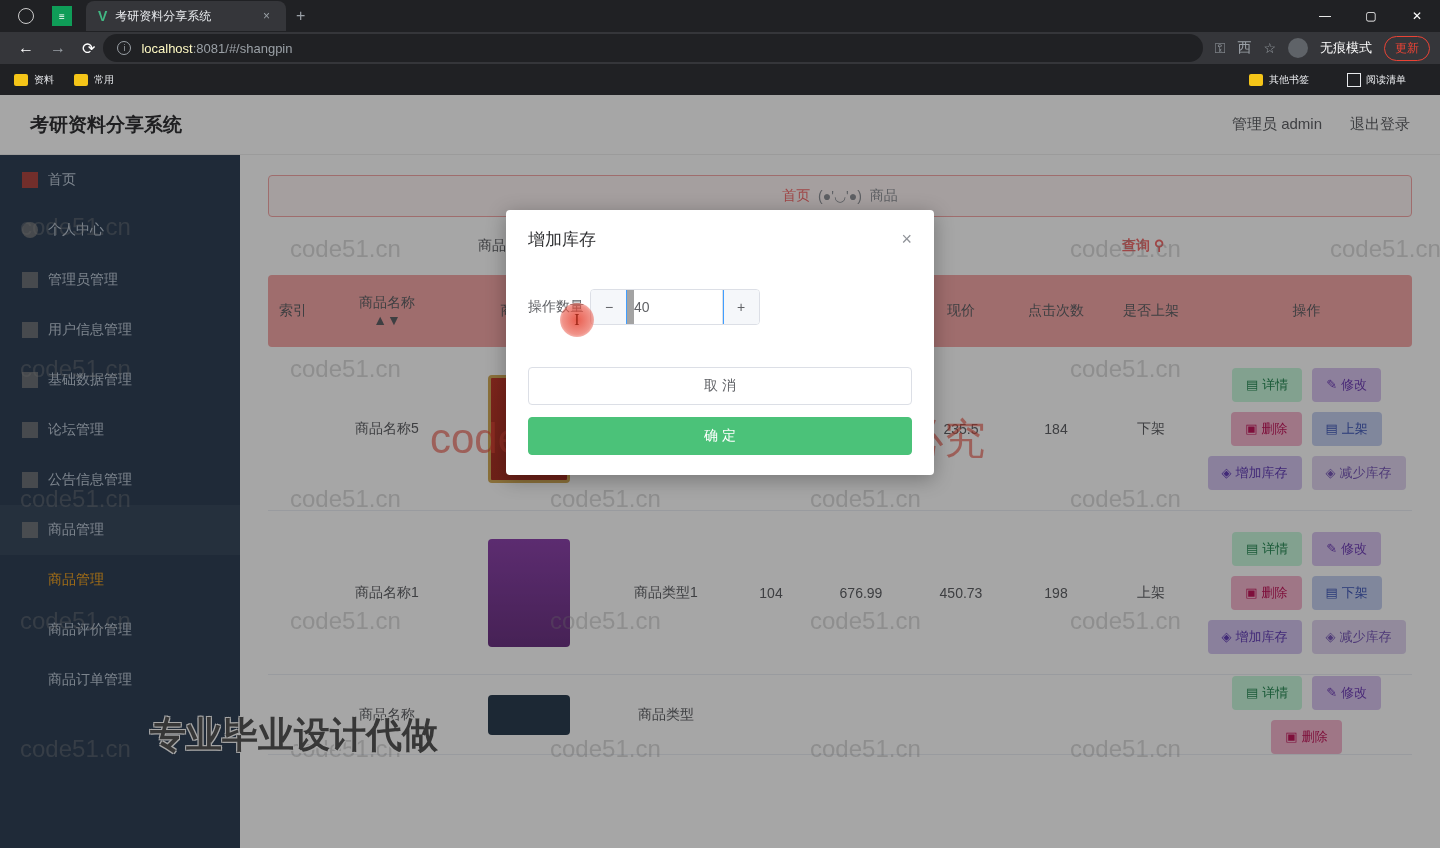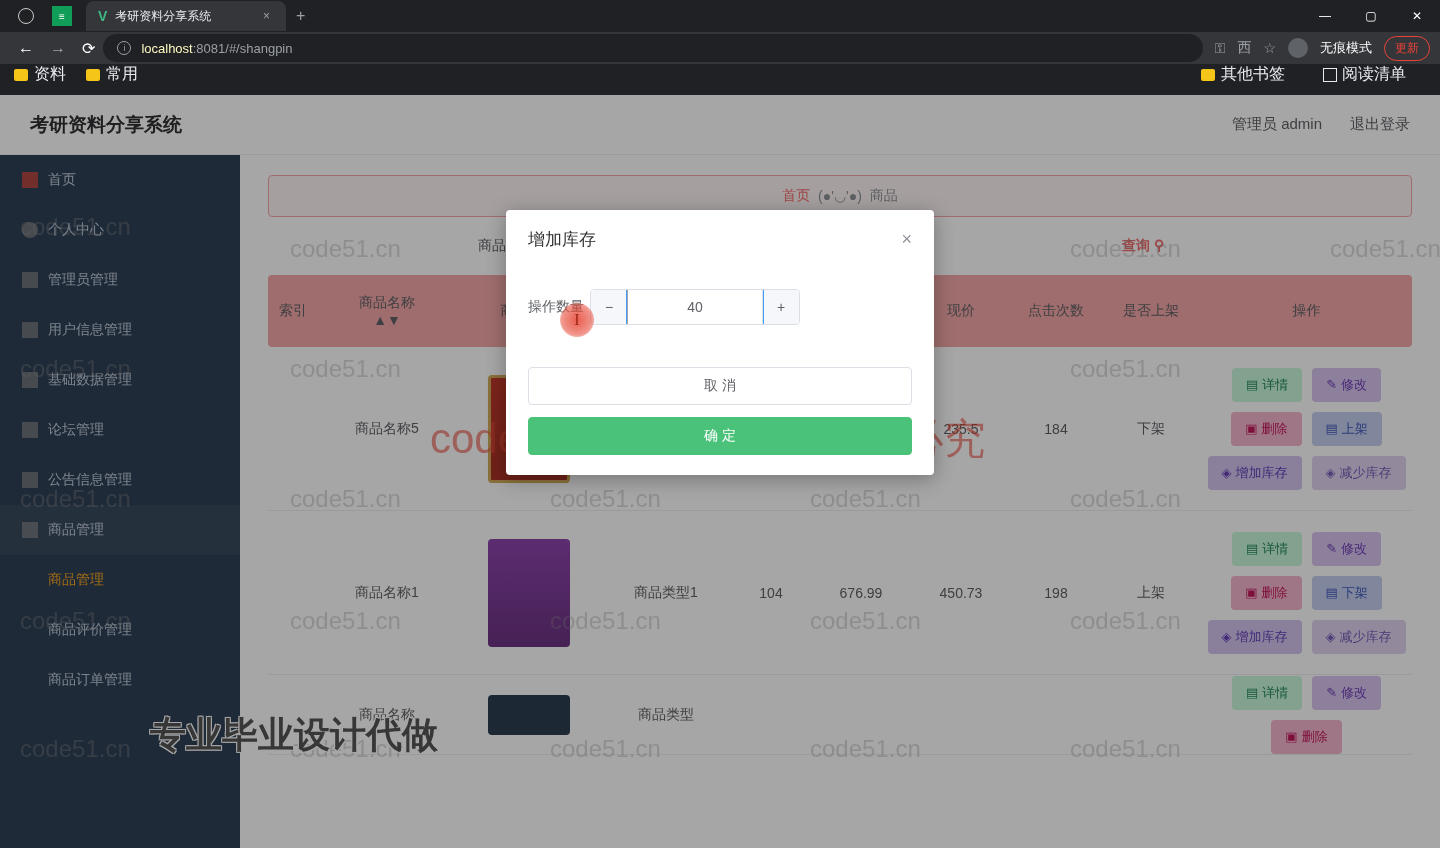--- a/index.html
+++ b/index.html
@@ -21,39 +21,39 @@
 .nav-btn { color: #9aa0a6; padding: 0 8px; font-size: 16px; }
 .nav-btn.enabled { color: #fff; }
 .url-box { flex: 1; background: #202124; border-radius: 20px; height: 28px; display: flex; align-items: center; padding: 0 14px; color: #9aa0a6; font-size: 13px; }
 .url-info { width: 14px; height: 14px; border: 1px solid #9aa0a6; border-radius: 50%; margin-right: 10px; display:flex; align-items:center; justify-content:center; font-size:9px; }
 .url-host { color: #fef9c3; }
 .addr-right { display: flex; align-items: center; gap: 12px; margin-left: 12px; color: #fff; font-size: 13px; }
 .addr-icon { color: #9aa0a6; font-size: 14px; }
 .incognito-badge { width: 20px; height: 20px; background: #5f6368; border-radius: 50%; }
 .update-btn { border: 1px solid #ea4335; color: #ea4335; padding: 3px 10px; border-radius: 14px; font-size: 12px; }
 
-.bookmark-bar { height: 34px; display: flex; align-items: flex-start; padding: 0 14px; font-size: 16px; color: #e8eaed; }
+.bookmark-bar { height: 34px; display: flex; align-items: center; padding: 0 14px; font-size: 10px; color: #e8eaed; }
 .bm-item { display: flex; align-items: center; margin-right: 20px; }
 .bm-folder { width: 14px; height: 12px; background: #f5c518; margin-right: 6px; border-radius: 2px; }
 .bm-right { margin-left: auto; display: flex; gap: 18px; }
 .bm-ricon { width:14px; height:14px; border:1px solid #e8eaed; margin-right:5px; }
 
 
 .viewport { position: absolute; top: 95px; left: 0; right: 0; bottom: 0; background: #fff; overflow: hidden; }
 
 
 .overlay { position: absolute; inset: 0; background: rgba(0,0,0,0.35); z-index: 100; display: flex; align-items: flex-start; justify-content: center; }
 .modal { background: #fff; border-radius: 4px; width: 428px; margin-top: 115px; box-shadow: 0 4px 20px rgba(0,0,0,0.3); }
 .modal-head { padding: 18px 22px; display: flex; align-items: center; font-size: 17px; color: #303133; }
 .modal-close { margin-left: auto; color: #909399; font-size: 18px; cursor: pointer; }
 .modal-body { padding: 20px 22px 30px; display: flex; align-items: center; }
 .modal-label { color: #606266; font-size: 14px; min-width: 62px; }
 .stepper { display: flex; border: 1px solid #dcdfe6; border-radius: 4px; height: 36px; overflow: hidden; }
 .step-btn { width: 36px; background: #f5f7fa; display: flex; align-items: center; justify-content: center; color: #606266; cursor: pointer; font-size: 14px; }
-.step-input { width: 136px; border: none; border-left: 1px solid #a3a3a3; border-right: 1px solid #dcdfe6; text-align: center; font-size: 14px; color: #606266; outline: 1px solid #409eff; position: relative; z-index: 1; }
+.step-input { width: 96px; border: none; border-left: 7px solid #a3a3a3; border-right: 1px solid #dcdfe6; font-size: 14px; color: #606266; outline: 1px solid #409eff; position: relative; z-index: 1; }
 .modal-foot { padding: 12px 22px 20px; display: flex; justify-content: flex-end; gap: 12px; flex-direction: column; }
 .btn { padding: 9px 20px; border-radius: 4px; font-size: 14px; cursor: pointer; border: 1px solid #dcdfe6; background: #fff; color: #606266; }
 .btn-primary { background: #4bc279; border-color: #4bc279; color: #fff; }
 
 
 .app-header { position: absolute; top: 0; left: 0; right: 0; height: 60px; background: #fff; display: flex; align-items: center; padding: 0 30px; border-bottom: 1px solid #eee; }
 .app-title { font-size: 19px; font-weight: bold; color: #303133; }
 .app-head-right { margin-left: auto; display: flex; gap: 28px; font-size: 15px; color: #606266; }
 
 .sidebar { position: absolute; top: 60px; left: 0; width: 240px; bottom: 0; background: #304156; }

